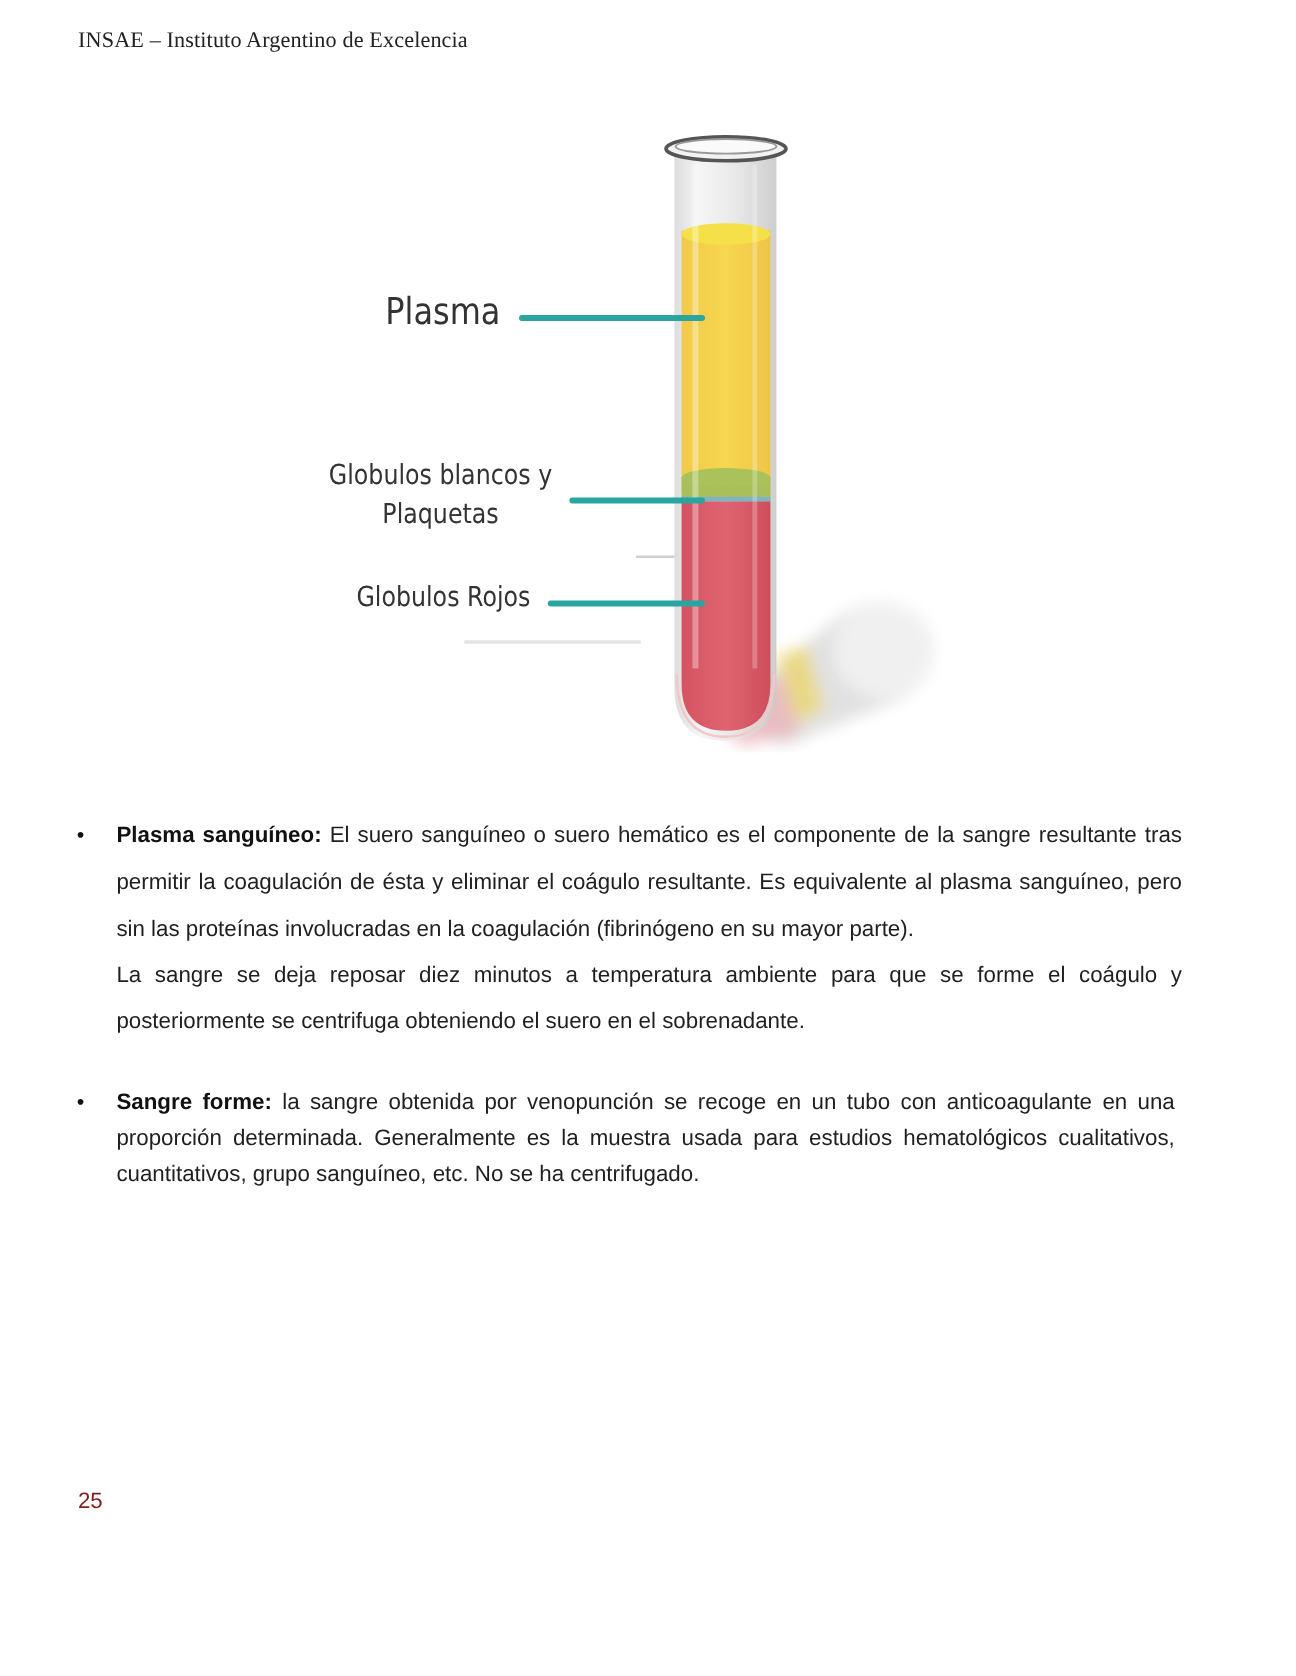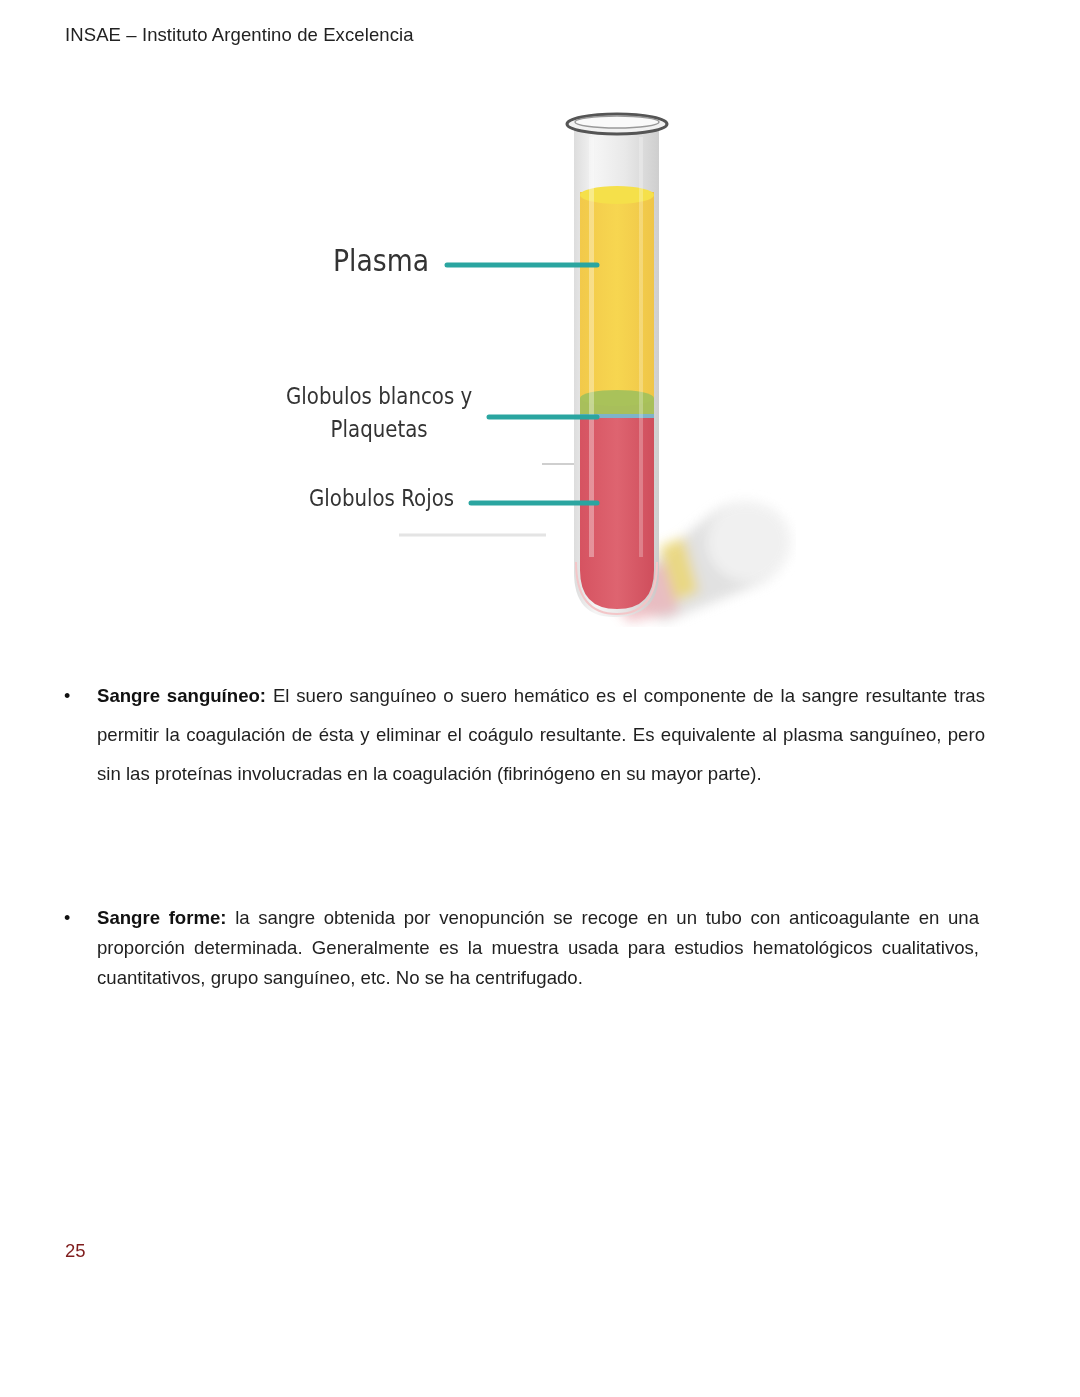--- a/index.html
+++ b/index.html
@@ -14,24 +14,25 @@
       font-family: "Liberation Sans", "DejaVu Sans", sans-serif;
       color: #1a1a1a;
     }
     .page-header {
       position: absolute;
       left: 65px;
       top: 24px;
       font-size: 18.5px;
       letter-spacing: 0.1px;
       color: #222;
+      font-family: Liberation Serif, serif;
     }
     .figure {
       position: absolute;
-      left: 284px;
+      left: 272px;
       top: 92px;
       width: 512px;
       height: 535px;
     }
     .figure svg { display: block; width: 100%; height: 100%; }
     .fig-label {
       position: absolute;
       font-family: "DejaVu Sans", sans-serif;
       color: #333;
       white-space: nowrap;
@@ -142,21 +143,22 @@
   <div class="fig-label lbl-wbc">
     <span>Globulos blancos y</span>
     <span>Plaquetas</span>
   </div>
   <div class="fig-label lbl-rbc">Globulos Rojos</div>
 </div>
 
 <div class="content">
   <div class="bullet-item item-suero">
     <span class="bullet-dot">•</span>
-    <span class="para"><span class="term">Sangre sanguíneo:</span><span> El suero sanguíneo o suero hemático es el componente de la sangre resultante tras permitir la coagulación de ésta y eliminar el coágulo resultante. Es equivalente al plasma sanguíneo, pero sin las proteínas involucradas en la coagulación (fibrinógeno en su mayor parte).</span></span>
+    <span class="para"><span class="term">Plasma sanguíneo:</span><span> El suero sanguíneo o suero hemático es el componente de la sangre resultante tras permitir la coagulación de ésta y eliminar el coágulo resultante. Es equivalente al plasma sanguíneo, pero sin las proteínas involucradas en la coagulación (fibrinógeno en su mayor parte).</span></span>
+    <span class="para">La sangre se deja reposar diez minutos a temperatura ambiente para que se forme el coágulo y posteriormente se centrifuga obteniendo el suero en el sobrenadante.</span>
   </div>
 
   <div class="bullet-item item-sangre">
     <span class="bullet-dot">•</span>
     <span class="para"><span class="term">Sangre forme:</span><span> la sangre obtenida por venopunción se recoge en un tubo con anticoagulante en una proporción determinada. Generalmente es la muestra usada para estudios hematológicos cualitativos, cuantitativos, grupo sanguíneo, etc. No se ha centrifugado.</span></span>
   </div>
 </div>
 
 <div class="page-number">25</div>
 

